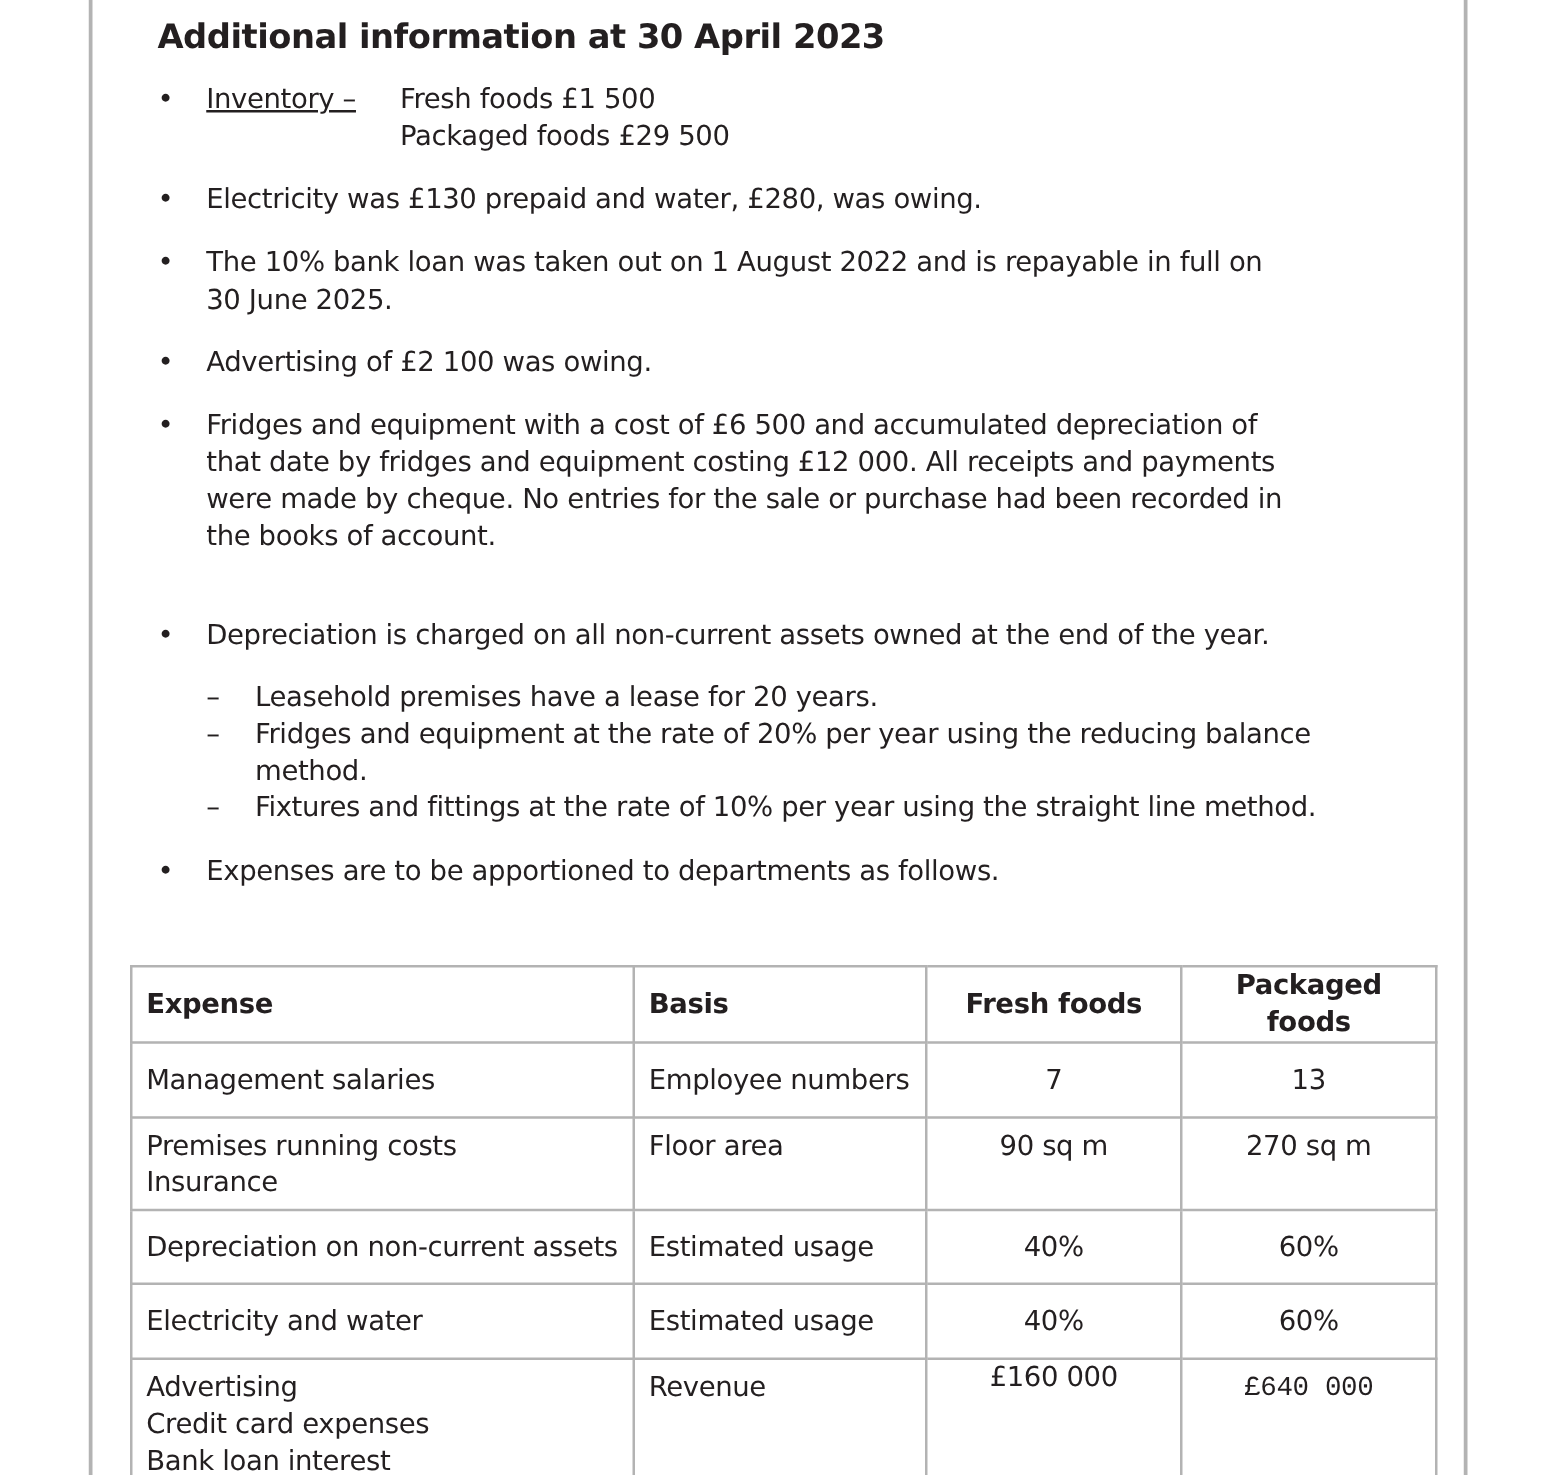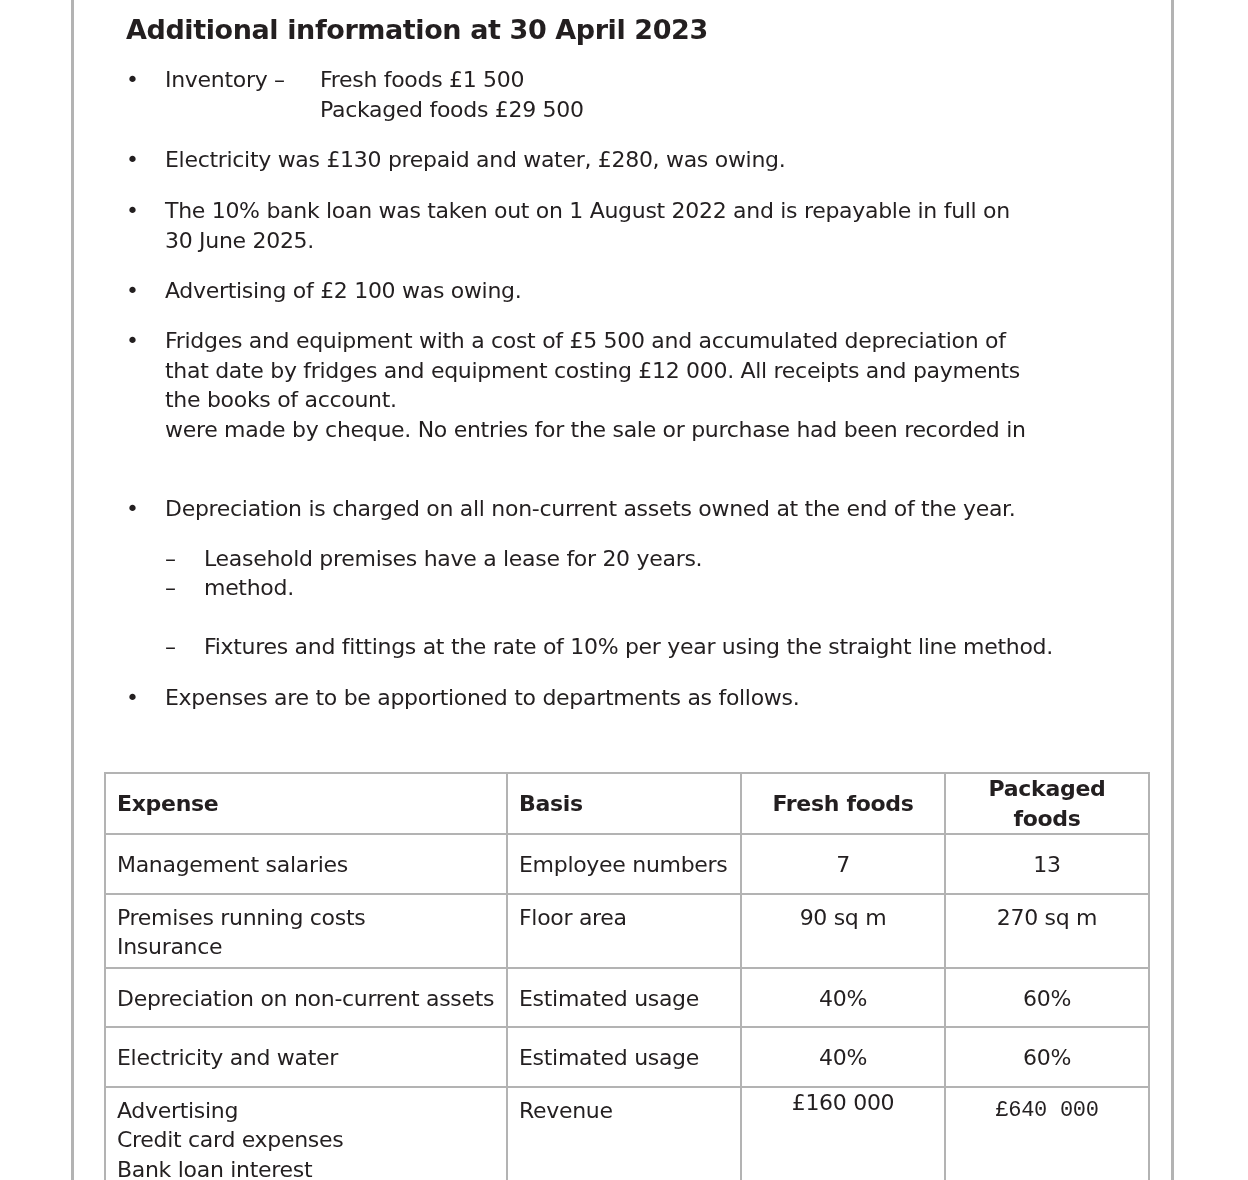--- a/index.html
+++ b/index.html
@@ -6,21 +6,21 @@
   body { width:1248px; height:1180px; position:relative; overflow:hidden;
          font-family:"DejaVu Sans", "Liberation Sans", sans-serif; color:#231f20; }
   .frame { position:absolute; left:71px; top:-20px; width:1103px; height:1220px;
            border:3px solid #b3b3b3; border-radius:14px; box-sizing:border-box; }
   .content { position:absolute; left:0; top:0; width:1248px; }
   .heading { position:absolute; left:126px; top:14px; font-size:27px; font-weight:bold;
              letter-spacing:-0.4px; }
   .bullet { position:absolute; left:126px; font-size:22px; line-height:29.5px; letter-spacing:-0.3px; }
   .bullet .dot { position:absolute; left:0; top:0; width:10px; }
   .bullet .txt { position:absolute; left:39px; top:0; white-space:nowrap; }
-  .inv-label { position:absolute; left:39px; top:0; white-space:nowrap; }
+  .inv-label { position:absolute; left:39px; top:0; white-space:nowrap;text-decoration:underline; }
   .inv-vals { position:absolute; left:194px; top:0; white-space:nowrap; }
   .sub { position:absolute; left:165px; font-size:22px; line-height:29.5px; letter-spacing:-0.3px; }
   .sub .dash { position:absolute; left:0; top:0; }
   .sub .txt { position:absolute; left:39px; top:0; white-space:nowrap; }
   table.appt { position:absolute; left:104px; top:772px; border-collapse:collapse;
                font-size:22px; letter-spacing:-0.3px; }
   table.appt td, table.appt th { border:2px solid #b3b3b3; padding:0 11px; vertical-align:top;
                line-height:29.5px; }
   table.appt th { font-weight:bold; text-align:left; height:58px; vertical-align:middle; }
   table.appt th.c { text-align:center; }
@@ -59,39 +59,40 @@
   </div>
 
   <div class="bullet" style="top:276px;">
     <span class="dot">•</span>
     <span class="txt">Advertising of £2 100 was owing.</span>
   </div>
 
   <div class="bullet" style="top:326px;">
     <span class="dot">•</span>
     <div class="txt">
-      <div>Fridges and equipment with a cost of £5 500 and accumulated depreciation of</div>
+      <div>Fridges and equipment with a cost of £6 500 and accumulated depreciation of</div>
       <div>that date by fridges and equipment costing £12 000. All receipts and payments</div>
+      <div>were made by cheque. No entries for the sale or purchase had been recorded in</div>
       <div>the books of account.</div>
-      <div>were made by cheque. No entries for the sale or purchase had been recorded in</div>
     </div>
   </div>
 
   <div class="bullet" style="top:494px;">
     <span class="dot">•</span>
     <span class="txt">Depreciation is charged on all non-current assets owned at the end of the year.</span>
   </div>
 
   <div class="sub" style="top:544px;">
     <span class="dash">–</span>
     <span class="txt">Leasehold premises have a lease for 20 years.</span>
   </div>
   <div class="sub" style="top:573px;">
     <span class="dash">–</span>
     <div class="txt">
+      <div>Fridges and equipment at the rate of 20% per year using the reducing balance</div>
       <div>method.</div>
     </div>
   </div>
   <div class="sub" style="top:632px;">
     <span class="dash">–</span>
     <span class="txt">Fixtures and fittings at the rate of 10% per year using the straight line method.</span>
   </div>
 
   <div class="bullet" style="top:683px;">
     <span class="dot">•</span>

